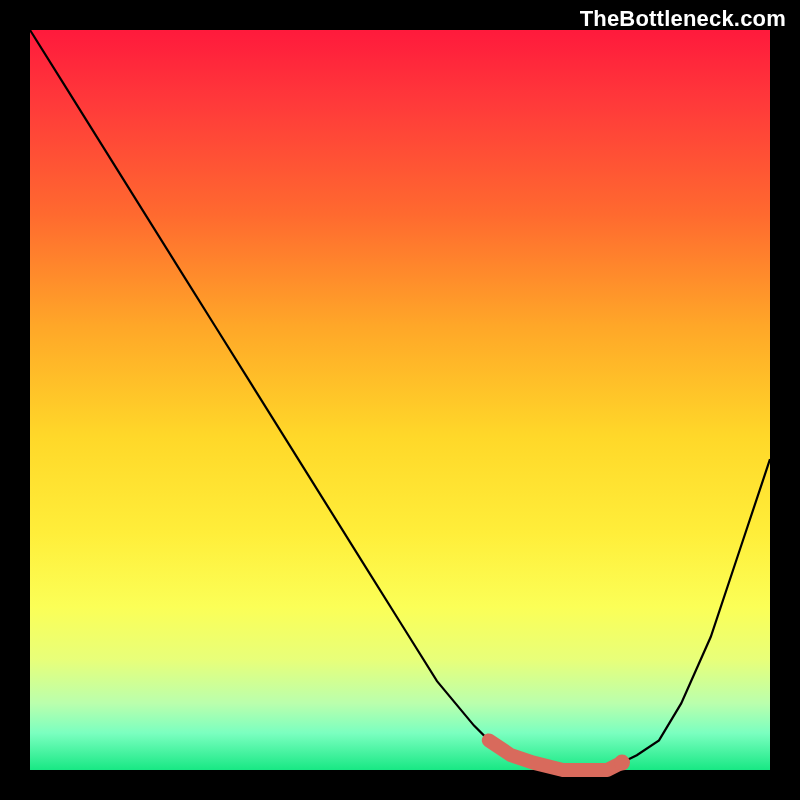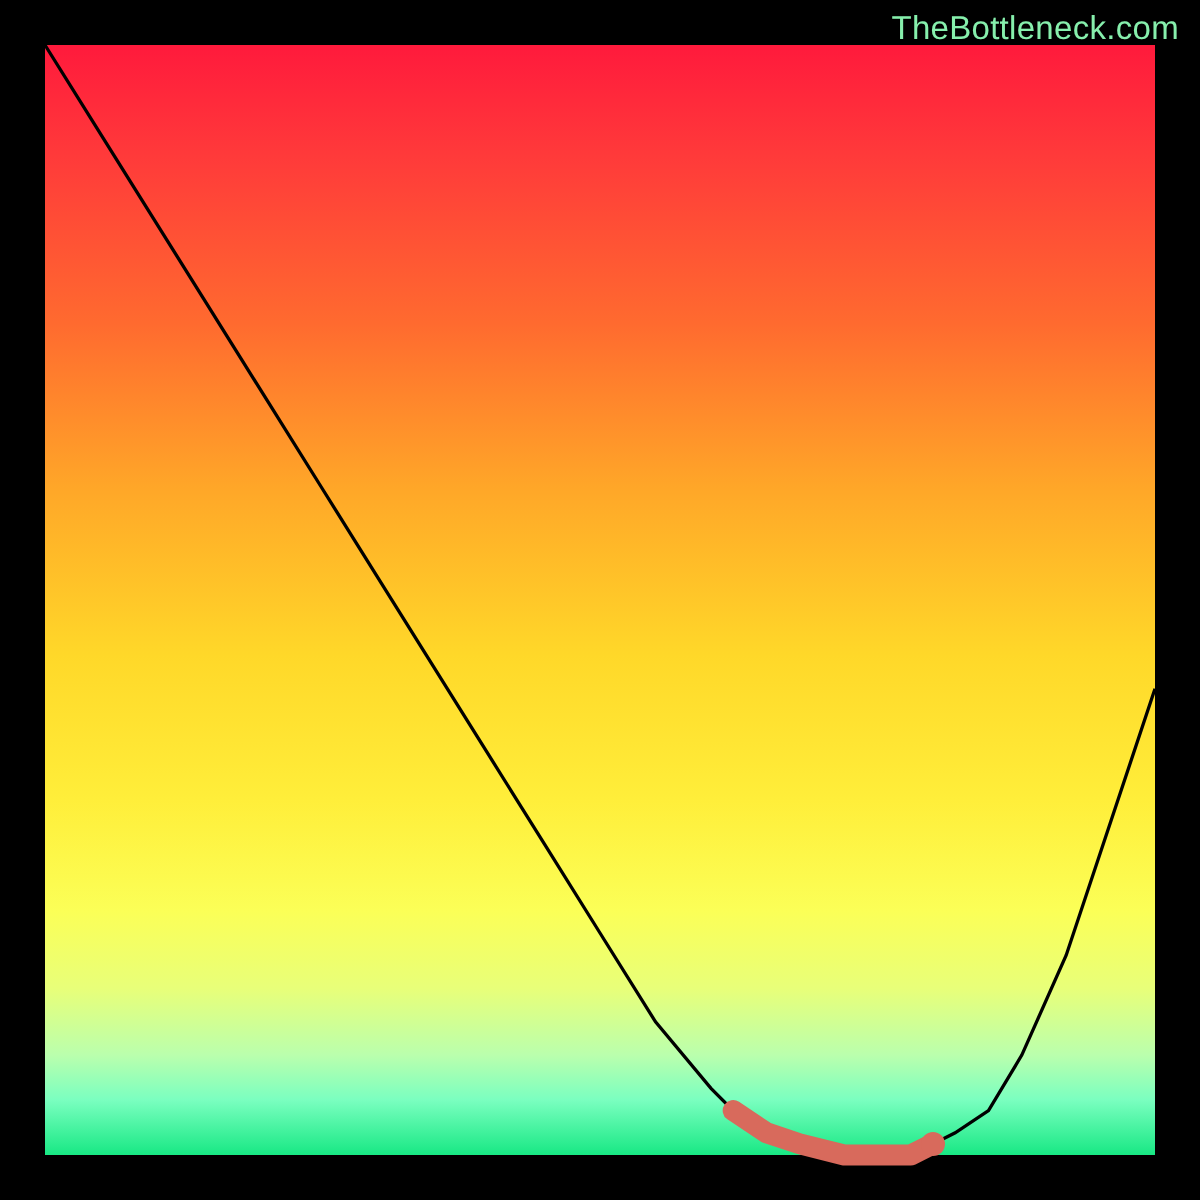--- a/index.html
+++ b/index.html
@@ -44,22 +44,22 @@
     width: 740px;
     height: 740px;
     overflow: visible;
   }
   .attribution {
     position: absolute;
     top: 6px;
     right: 14px;
     font-family: Arial, Helvetica, sans-serif;
     font-size: 22px;
-    font-weight: 400;
-    color: #86efac;
+    font-weight: 700;
+    color: #ffffff;
     letter-spacing: 0.2px;
   }
   .curve {
     fill: none;
     stroke: #000;
     stroke-width: 2.2;
   }
   .trough {
     fill: none;
     stroke: #d86a5c;

